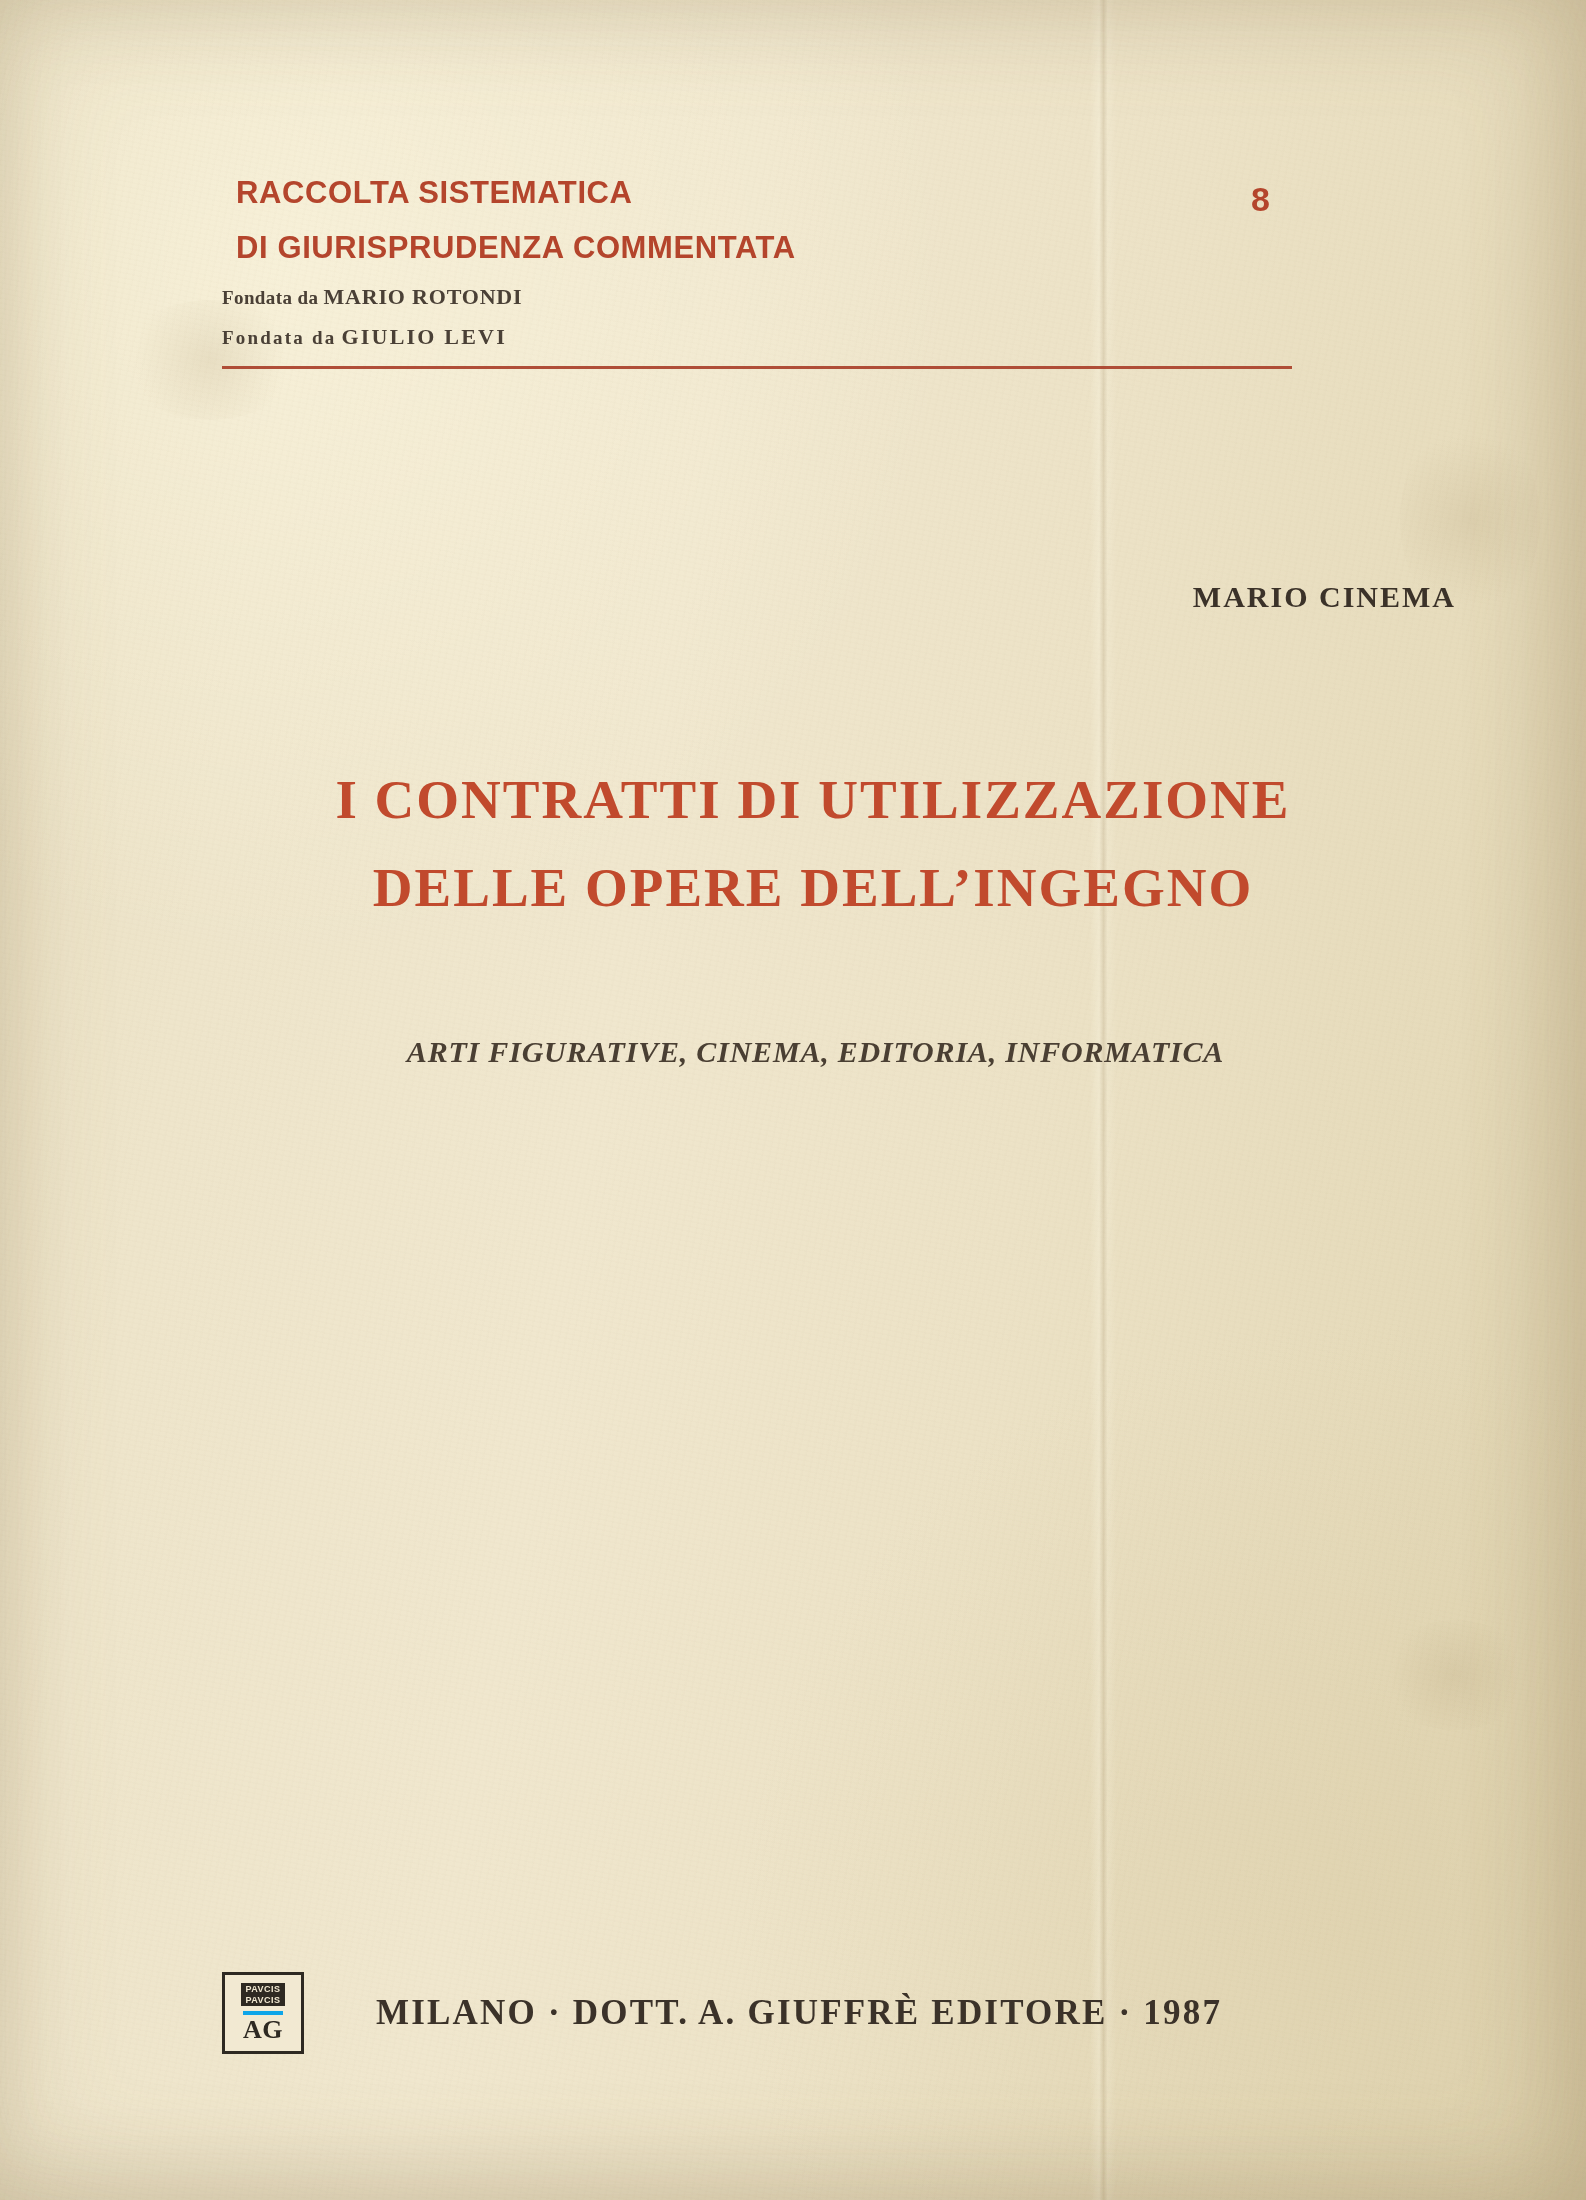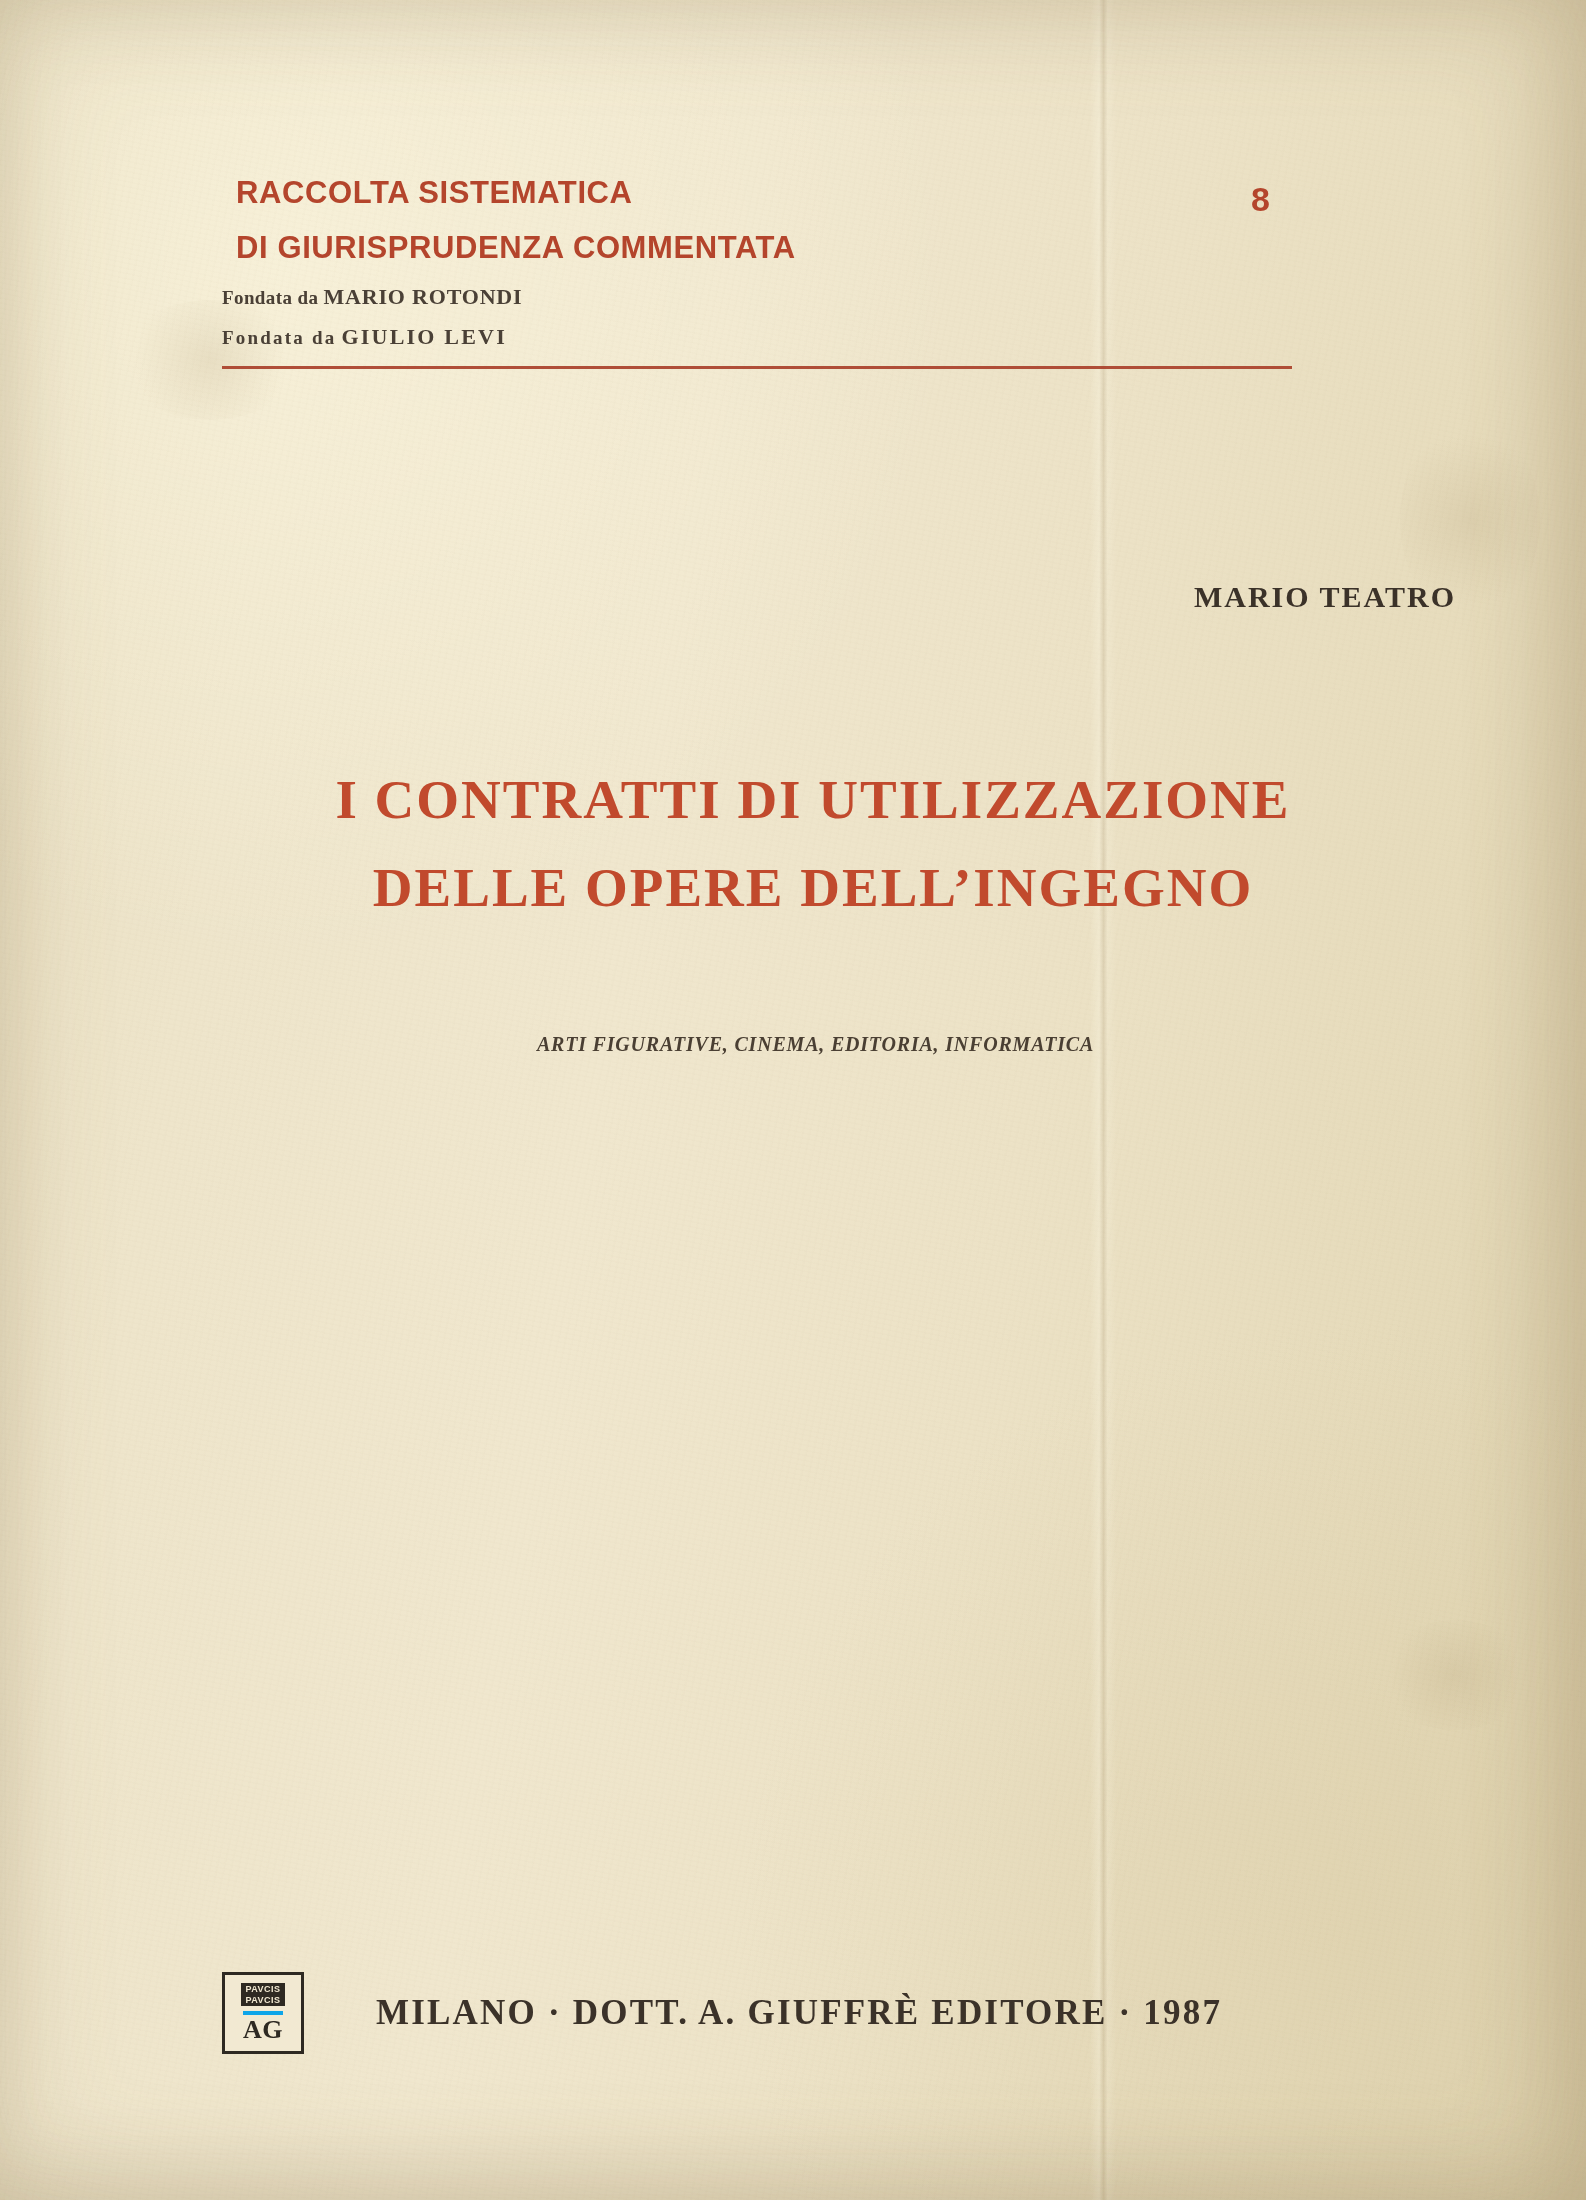--- a/index.html
+++ b/index.html
@@ -156,21 +156,21 @@
   .subtitle {
     position: absolute;
     left: 200px;
     right: 155px;
     top: 1030px;
     text-align: center;
     color: #4a3f33;
     font-family: "Liberation Serif", serif;
     font-style: italic;
     font-weight: bold;
-    font-size: 20px;
+    font-size: 30px;
     letter-spacing: 0.8px;
     line-height: 1.45;
   }
   .subtitle .sl2 { display: block; }
 
   
   .footer {
     position: absolute;
     left: 222px;
     bottom: 146px;
@@ -244,21 +244,21 @@
       <span class="sc">MARIO ROTONDI</span>
     </div>
     <div class="series-sub">
       <span class="spaced">Fondata da</span>
       <span class="sc spaced">GIULIO LEVI</span>
     </div>
   </div>
 
   <div class="rule"></div>
 
-  <div class="author">MARIO TEATRO</div>
+  <div class="author">MARIO CINEMA</div>
 
   <div class="title">
     <span class="l1">I CONTRATTI DI UTILIZZAZIONE</span>
     <span class="l2">DELLE OPERE DELL’INGEGNO</span>
   </div>
 
   <div class="subtitle">
     <span class="sl1">ARTI FIGURATIVE, CINEMA, EDITORIA, INFORMATICA</span>
   </div>
 

